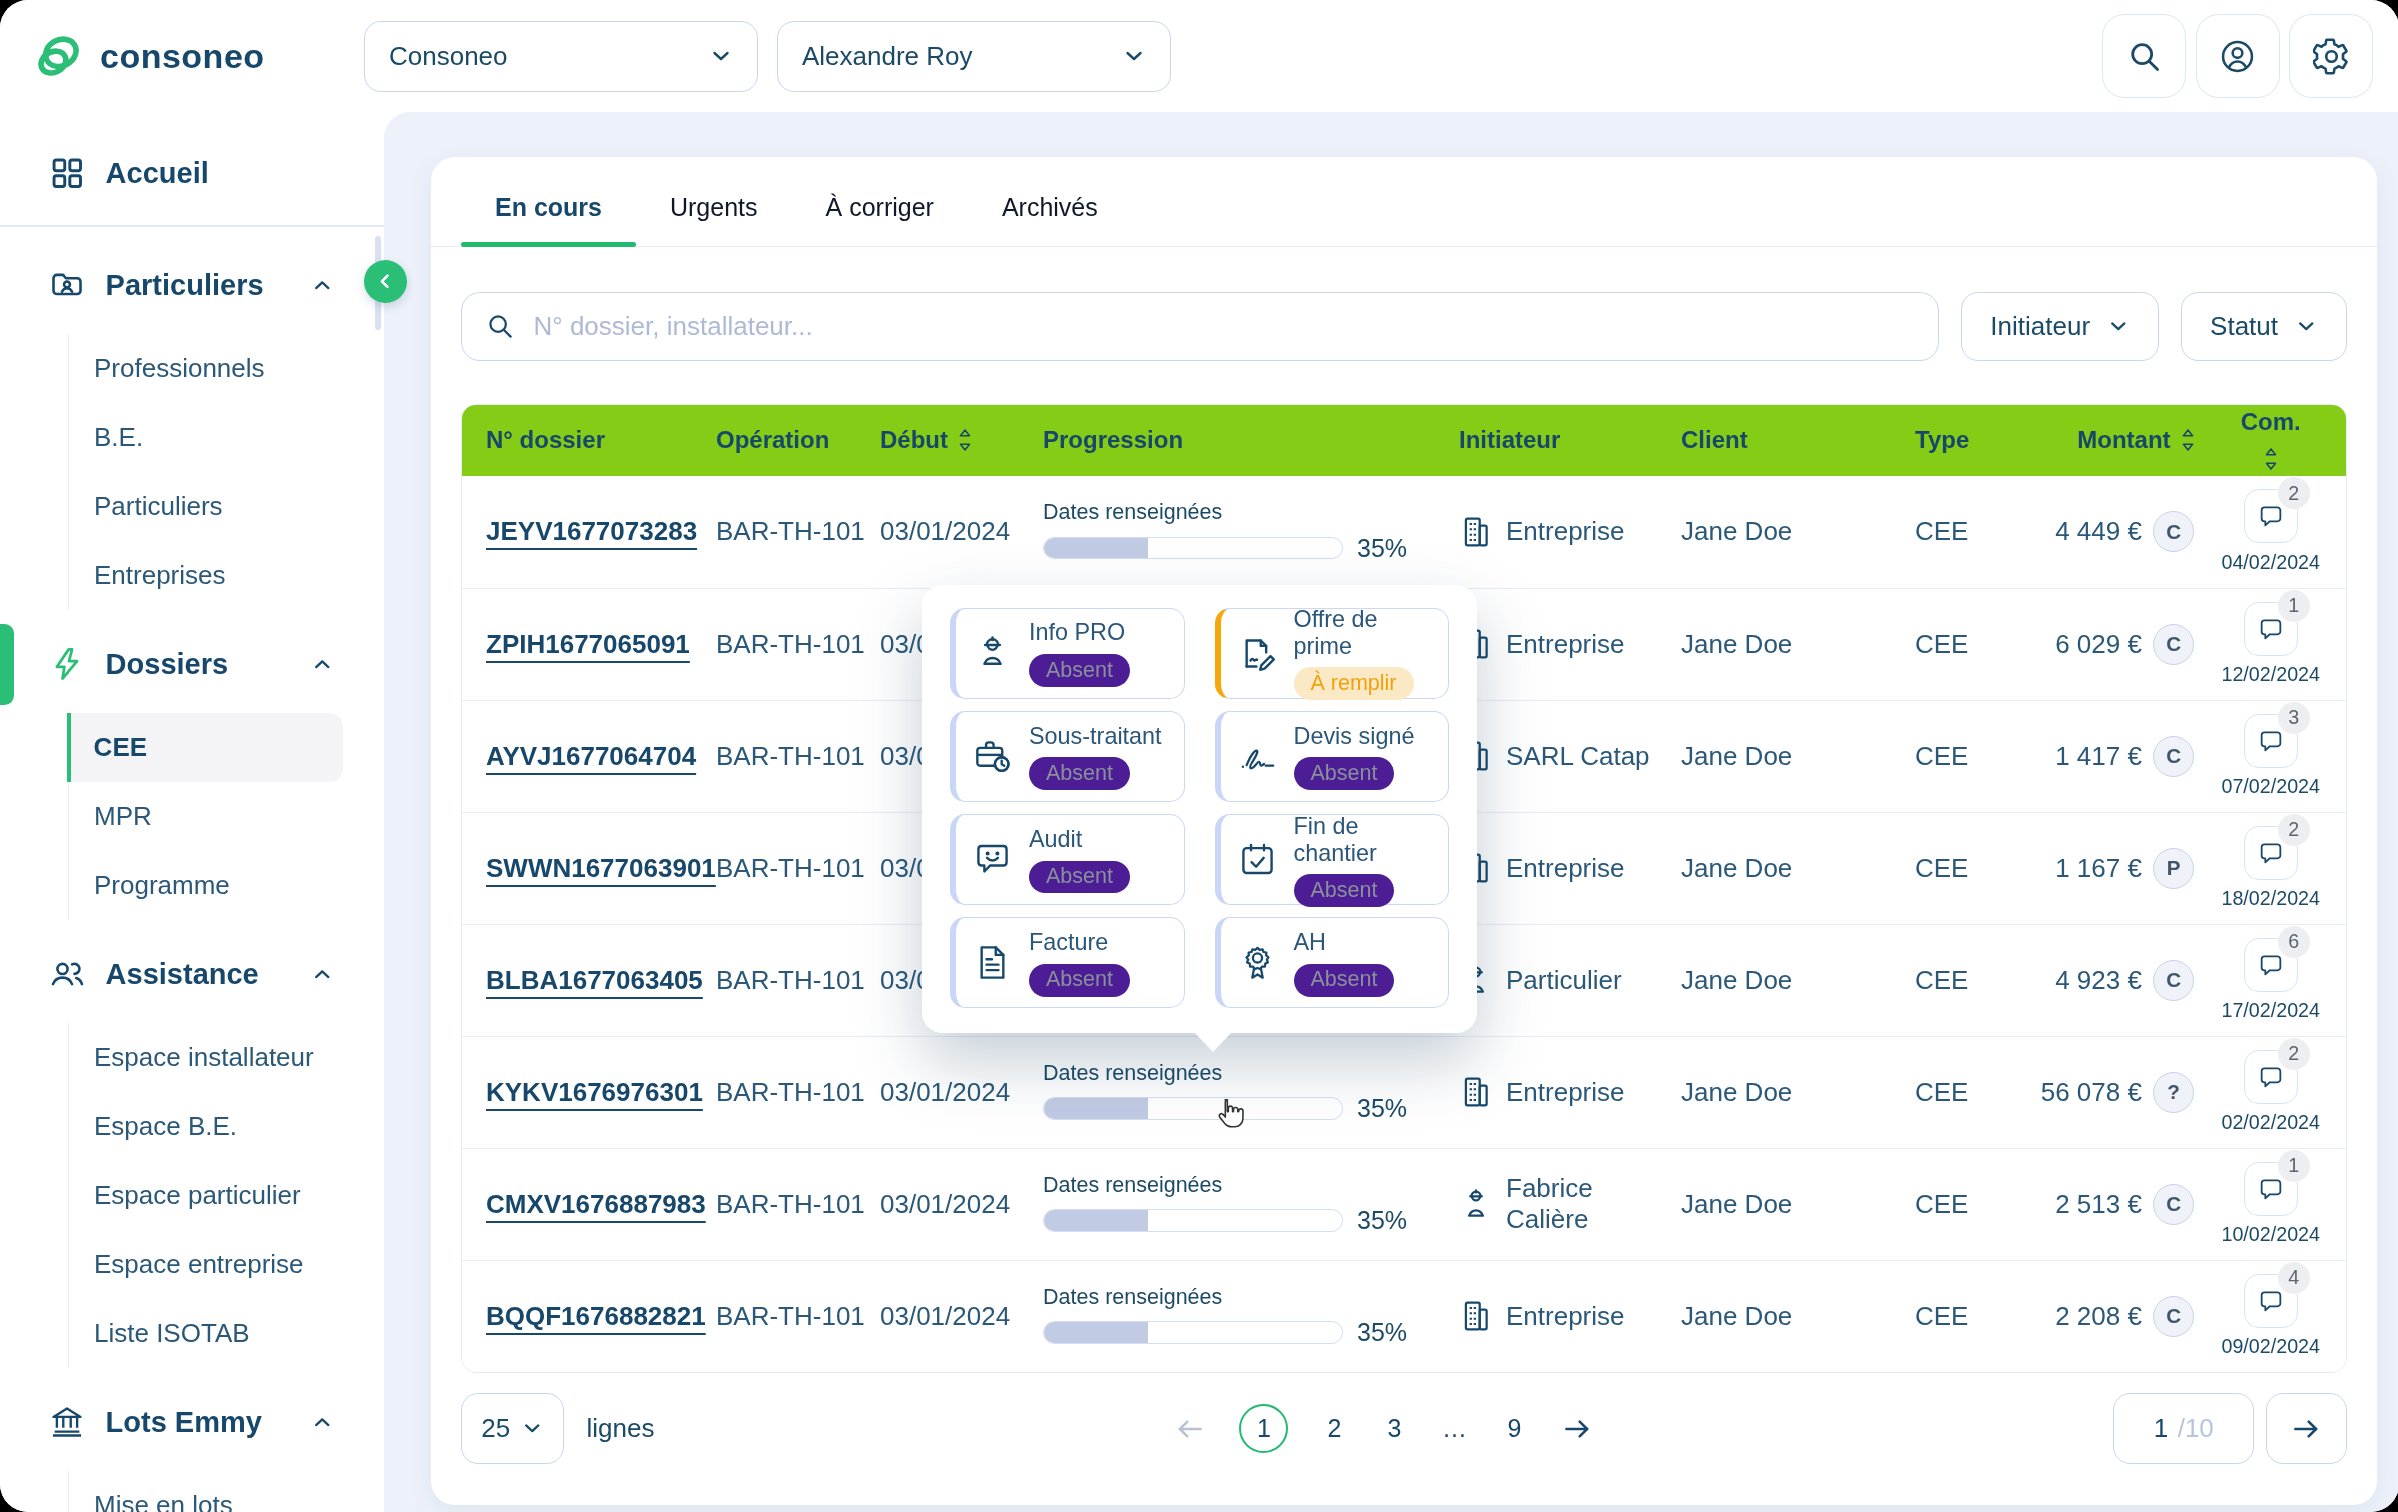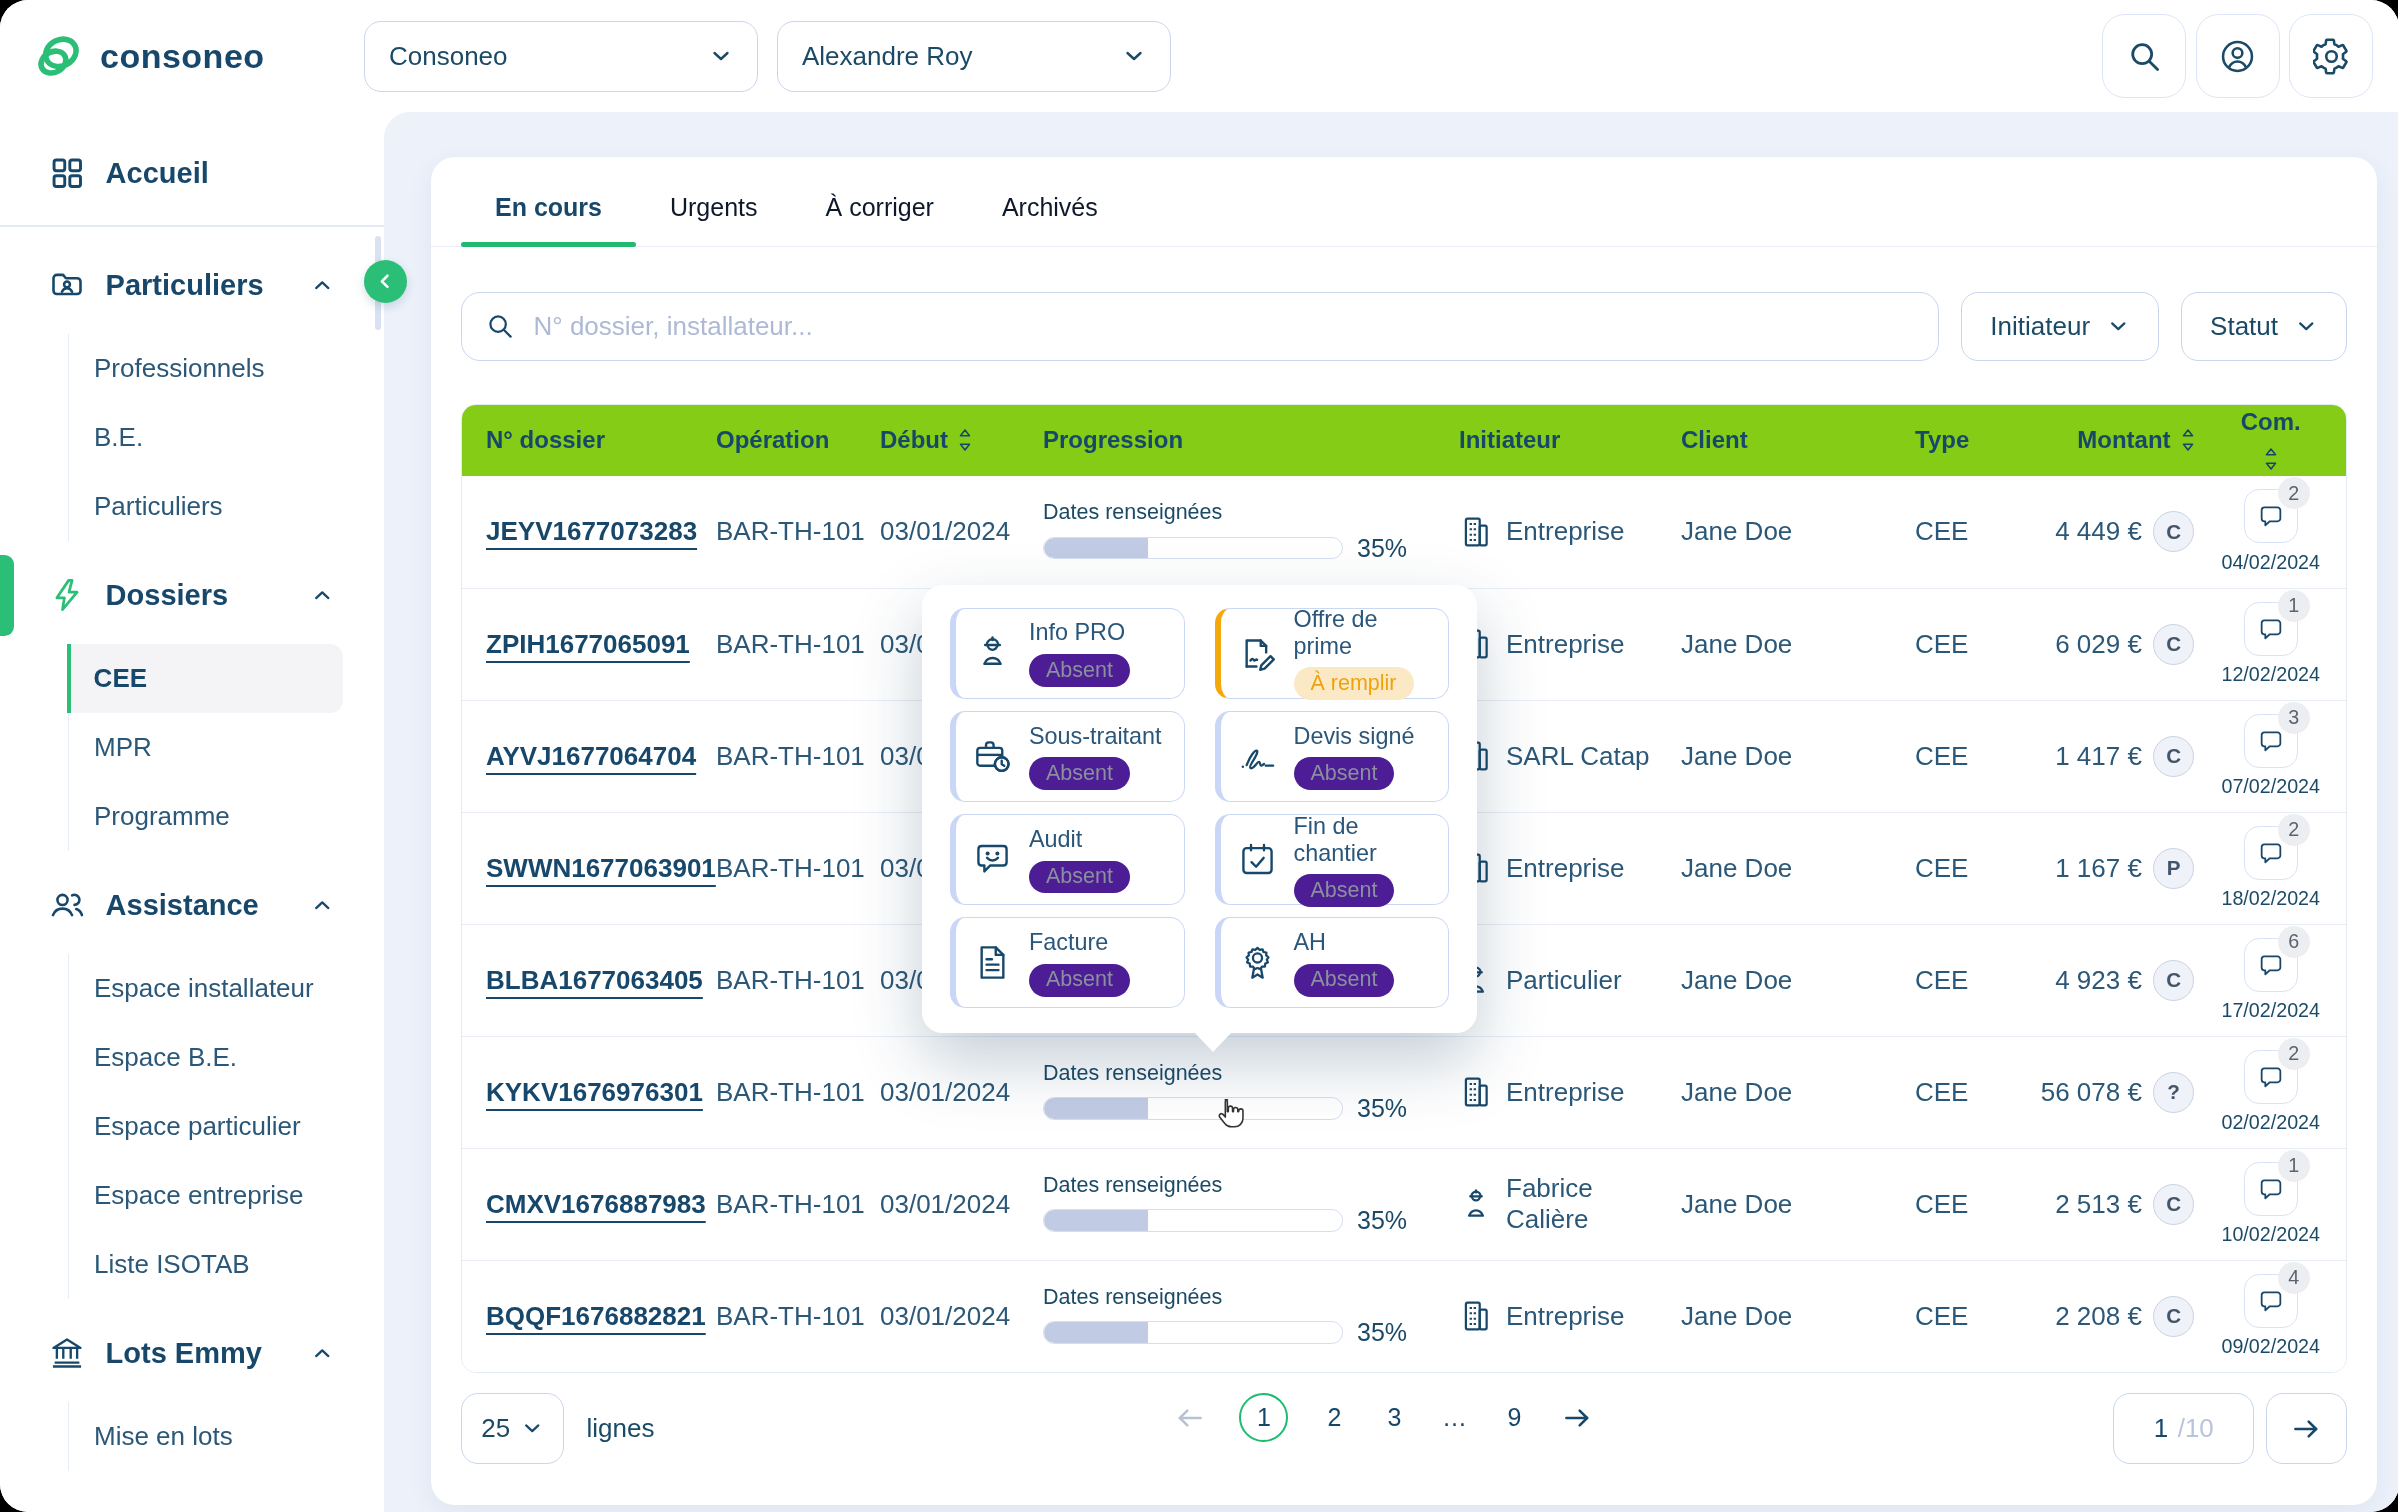--- a/index.html
+++ b/index.html
@@ -80,21 +80,21 @@
   .td-init .ic{width:34px;height:34px;color:#17486B;flex:0 0 34px;}
   .td-montant{display:flex;align-items:center;justify-content:flex-end;gap:11.2px;padding-right:1.9px;}
   .m-badge{width:41px;height:41px;border:1.9px solid #C8D2E6;border-radius:50%;background:#EFF2F8;display:flex;align-items:center;justify-content:center;font-size:20.6px;font-weight:700;color:#44546B;}
   .td-com{display:flex;flex-direction:column;align-items:center;gap:7.5px;}
   .com-btn{position:relative;width:54px;height:54px;border:1.9px solid #D9E2F6;border-radius:15px;background:#fff;display:flex;align-items:center;justify-content:center;cursor:pointer;}
   .com-btn .ic{width:26px;height:26px;color:#17486B;}
   .com-count{position:absolute;top:-13px;right:-13px;min-width:32px;height:32px;border-radius:16px;background:#EDEEF1;color:#5B6470;font-size:19.7px;display:flex;align-items:center;justify-content:center;padding:0 5.6px;}
   .com-date{font-size:19.7px;color:#1B4A67;}
 
   
-  .pager{display:flex;align-items:flex-start;margin:20.6px 30px 0;}
+  .pager{display:flex;align-items:center;margin:20.6px 30px 0;}
   .pg-left{display:flex;align-items:center;}
   .pg-size{height:71px;width:103px;border:1.9px solid #C9D6EE;border-radius:17px;display:flex;align-items:center;justify-content:center;gap:11.2px;font-size:26px;color:#1B4A67;cursor:pointer;background:#fff;}
   .pg-size .chev{width:22.5px;height:22.5px;}
   .pg-lines{font-size:26px;margin-left:22.5px;color:#1B4A67;}
   .pg-center{flex:1;display:flex;align-items:center;justify-content:center;gap:32px;}
   .pg-arrow{width:34px;height:34px;color:#17486B;cursor:pointer;}
   .pg-arrow.disabled{color:#B9C2D3;}
   .pg-page{font-size:25px;color:#17486B;cursor:pointer;min-width:28px;text-align:center;}
   .pg-page.current{width:49px;height:49px;border:2.3px solid #21BA70;border-radius:50%;display:flex;align-items:center;justify-content:center;}
   .pg-page.dots{cursor:default;color:#17486B;}
@@ -220,20 +220,21 @@
               <span class="side-chev">
                 <svg viewBox="0 0 24 24">
                   <path d="M5.5 15l6.5-6 6.5 6" fill="none" stroke="currentColor" stroke-width="2.4" stroke-linecap="round" stroke-linejoin="round"></path>
                 </svg>
               </span>
             </div>
             <div class="side-sub">
               <div class="side-item">Professionnels</div>
               <div class="side-item">B.E.</div>
               <div class="side-item">Particuliers</div>
+              <div class="side-item">Entreprises</div>
             </div>
           </div>
           <div class="side-section has-indicator">
             <div class="side-header">
               <span class="side-ico green">
                 <svg viewBox="0 0 32 32">
                   <path d="M17.5 3 7 18.5h6.7L12 29 25 13.5h-7.2L20.5 3z" fill="none" stroke="currentColor" stroke-width="2.4" stroke-linejoin="round"></path>
                 </svg>
               </span>
               <span class="side-label">Dossiers</span>

